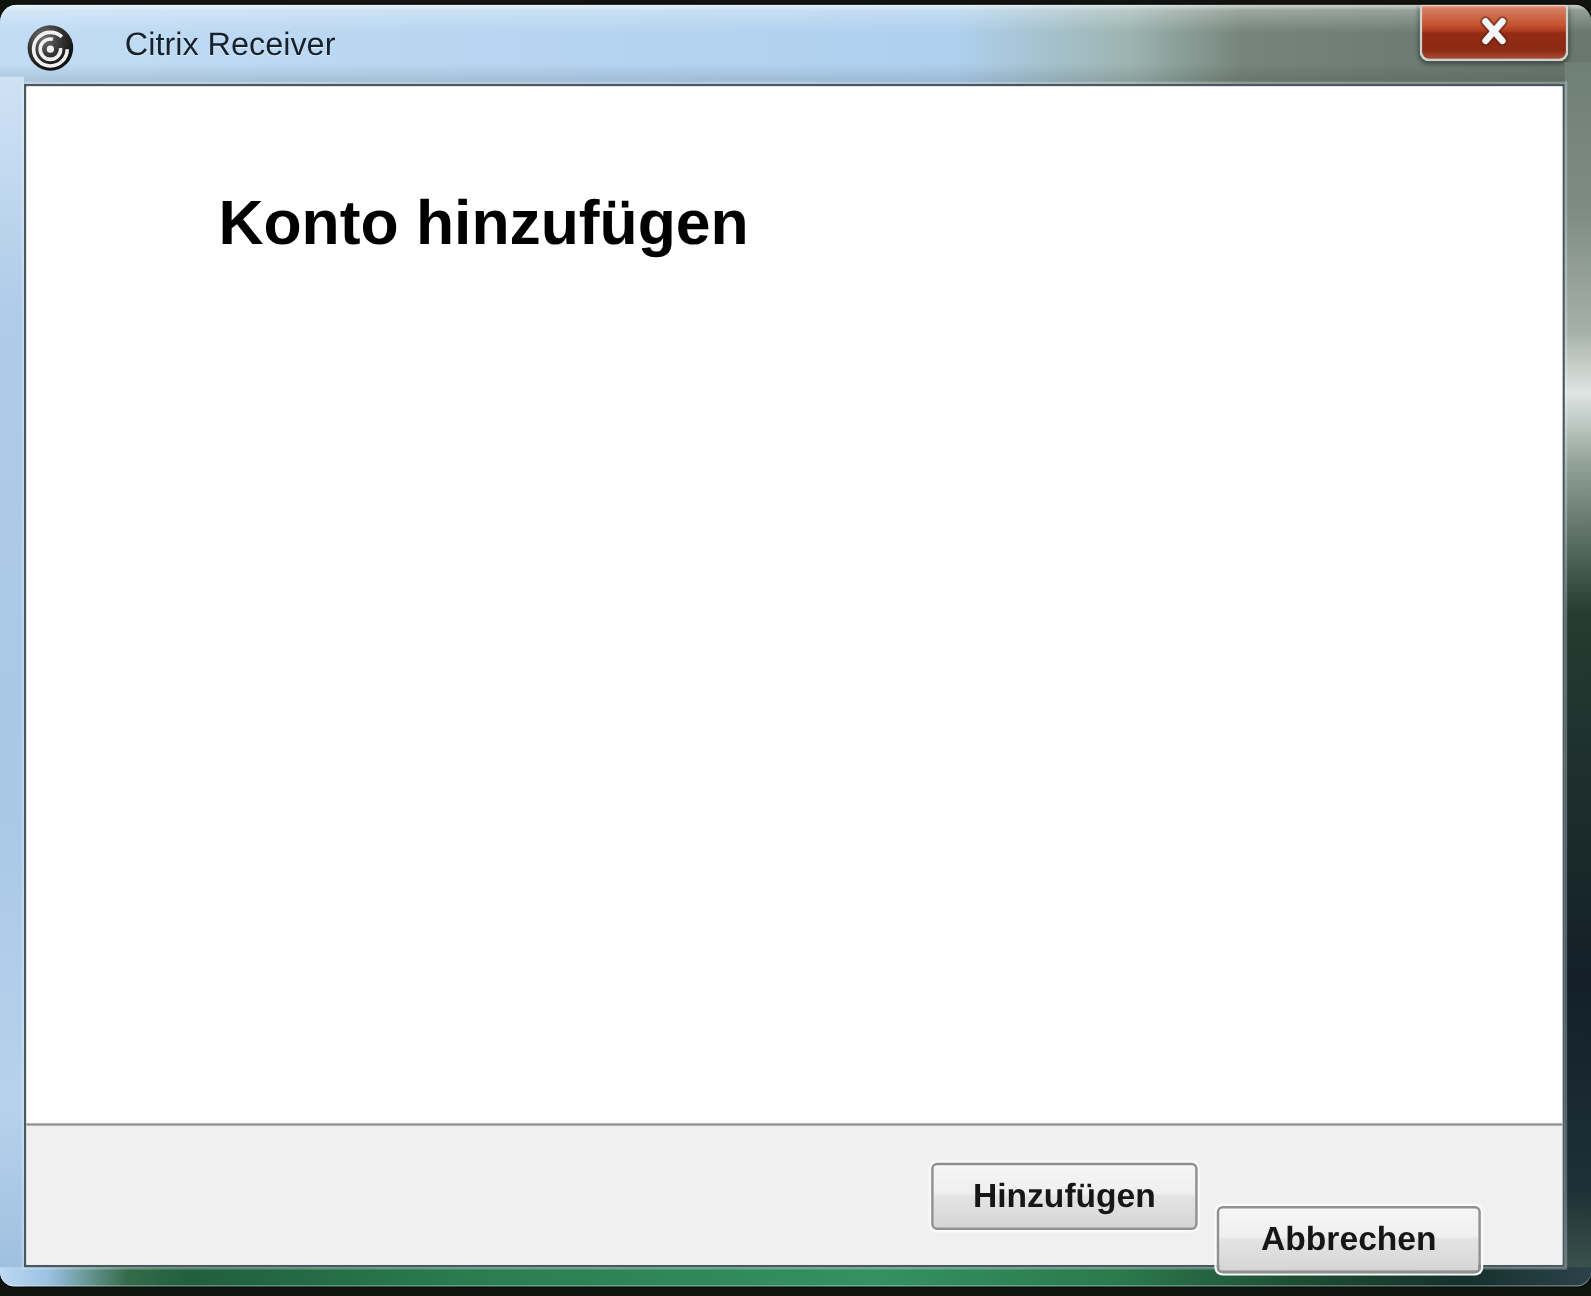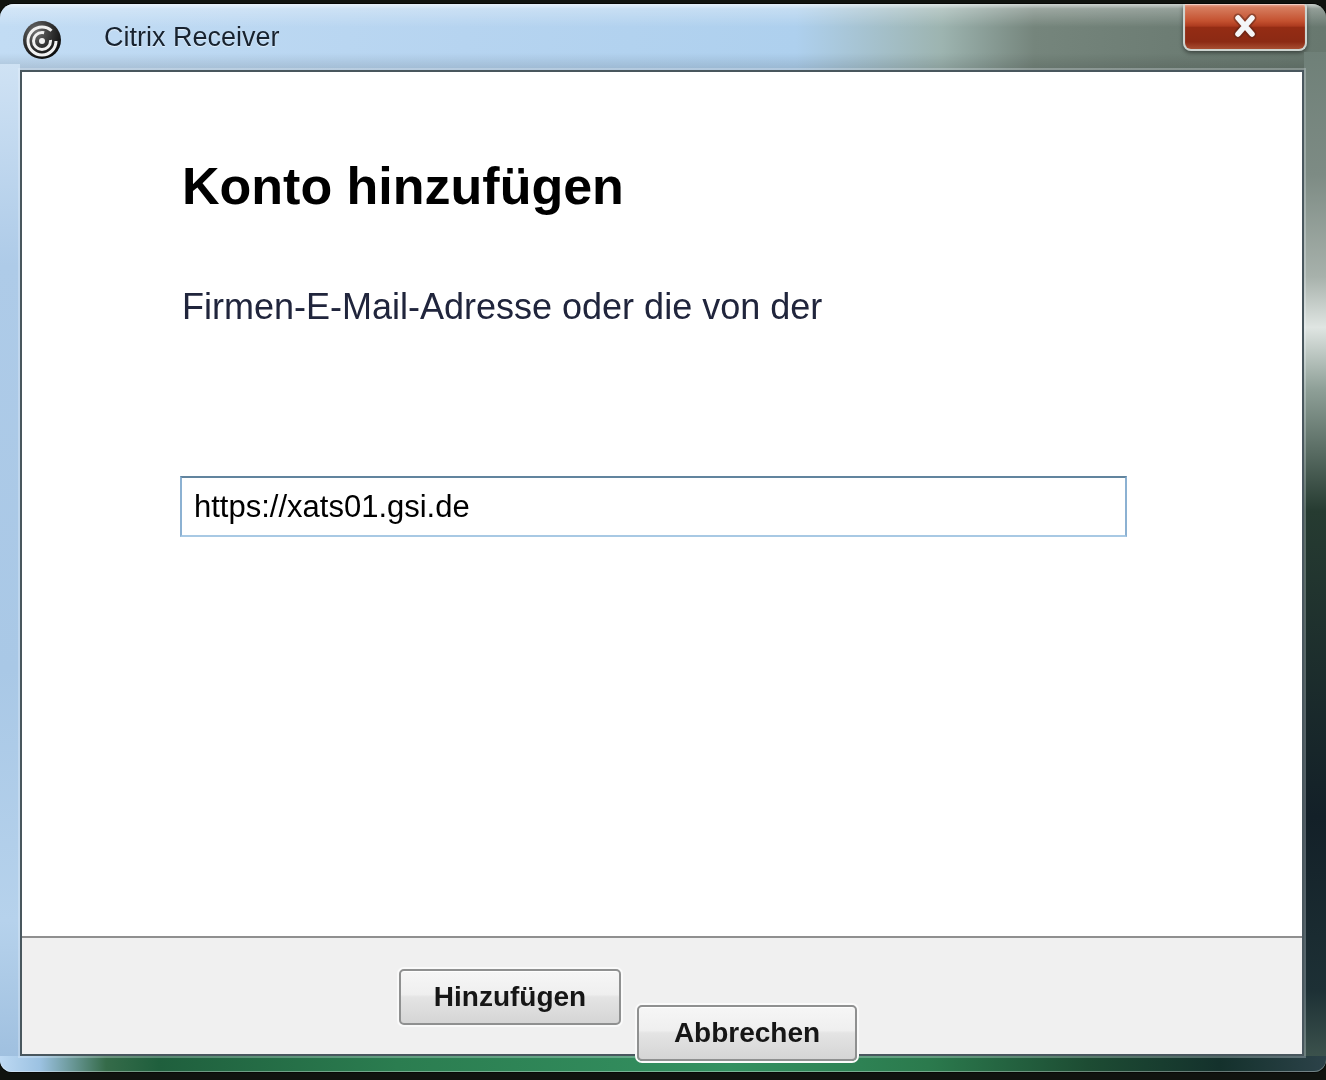--- a/index.html
+++ b/index.html
@@ -69,21 +69,21 @@
 
   .server-input {
     position:absolute; left:158px; top:404px; width:947px; height:61px;
     border:2px solid; border-color:#61849e #8cb1d2 #a8c9e4 #8cb1d2;
     font-family:"Liberation Sans", sans-serif;
     font-size:31px; color:#000; padding:0 12px; background:#fff; outline:none;
   }
 
   .footer {
     height:118px; background:#f0f0f0; border-top:2px solid #8f8f8f;
-    display:flex; justify-content:center; align-items:flex-start;
+    display:flex; justify-content:flex-end; align-items:flex-start;
     padding:31px 68px 0 0; gap:16px;
   }
   .btn {
     width:222px; height:56px; border:2px solid #8f9090; border-radius:5px;
     background:linear-gradient(180deg,#f6f6f6 0%,#efefef 45%,#e4e4e4 50%,#d5d5d5 100%);
     box-shadow:0 0 0 2px #fafafa, inset 0 1px 0 rgba(255,255,255,.9);
     font-family:"Liberation Sans", sans-serif;
     font-size:28px; font-weight:700; color:#161616; cursor:default;
   }
   .btn.cancel { width:220px;margin-top:36px; }
@@ -119,23 +119,21 @@
   </div>
 
   <div class="edge-left"></div>
   <div class="edge-right"></div>
   <div class="edge-bottom"></div>
 
   <div class="content">
     <div class="main">
       <div class="heading">Konto hinzufügen</div>
       <div class="instruction">
-        <div>Firmen-E-Mail-Adresse oder die von der</div>
       </div>
-      <input class="server-input" type="text" value="https://xats01.gsi.de" style="">
     </div>
     <div class="footer">
       <button class="btn">Hinzufügen</button>
       <button class="btn cancel">Abbrechen</button>
     </div>
   </div>
 
 </div>
 
 </body></html>

